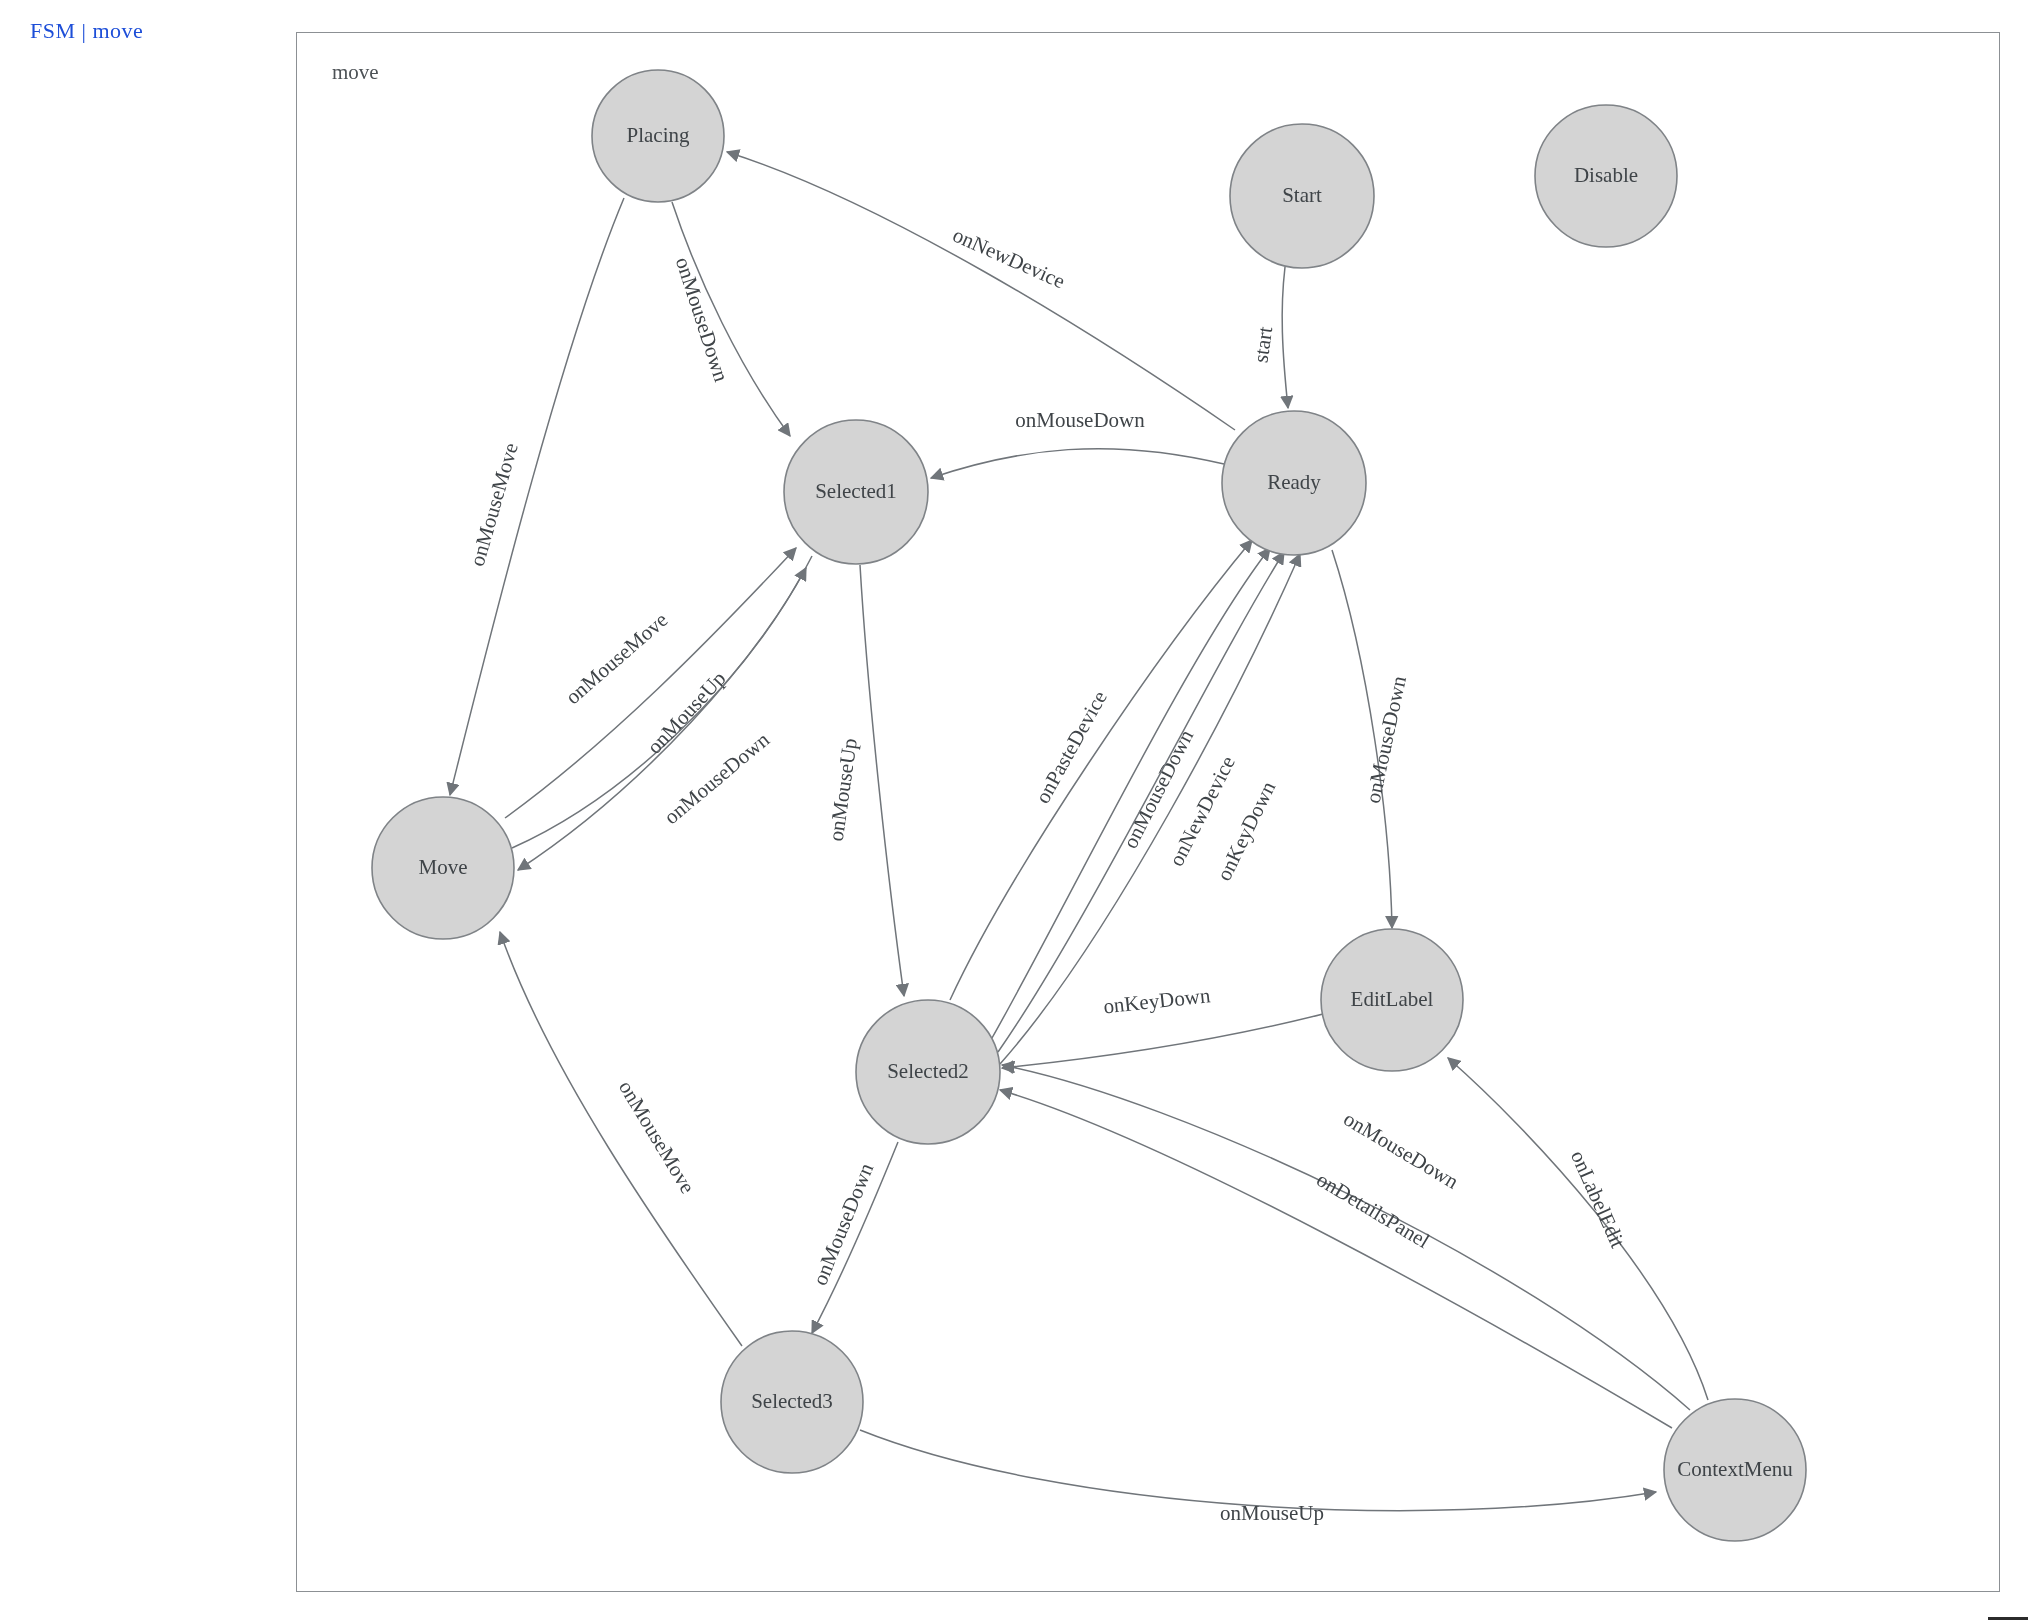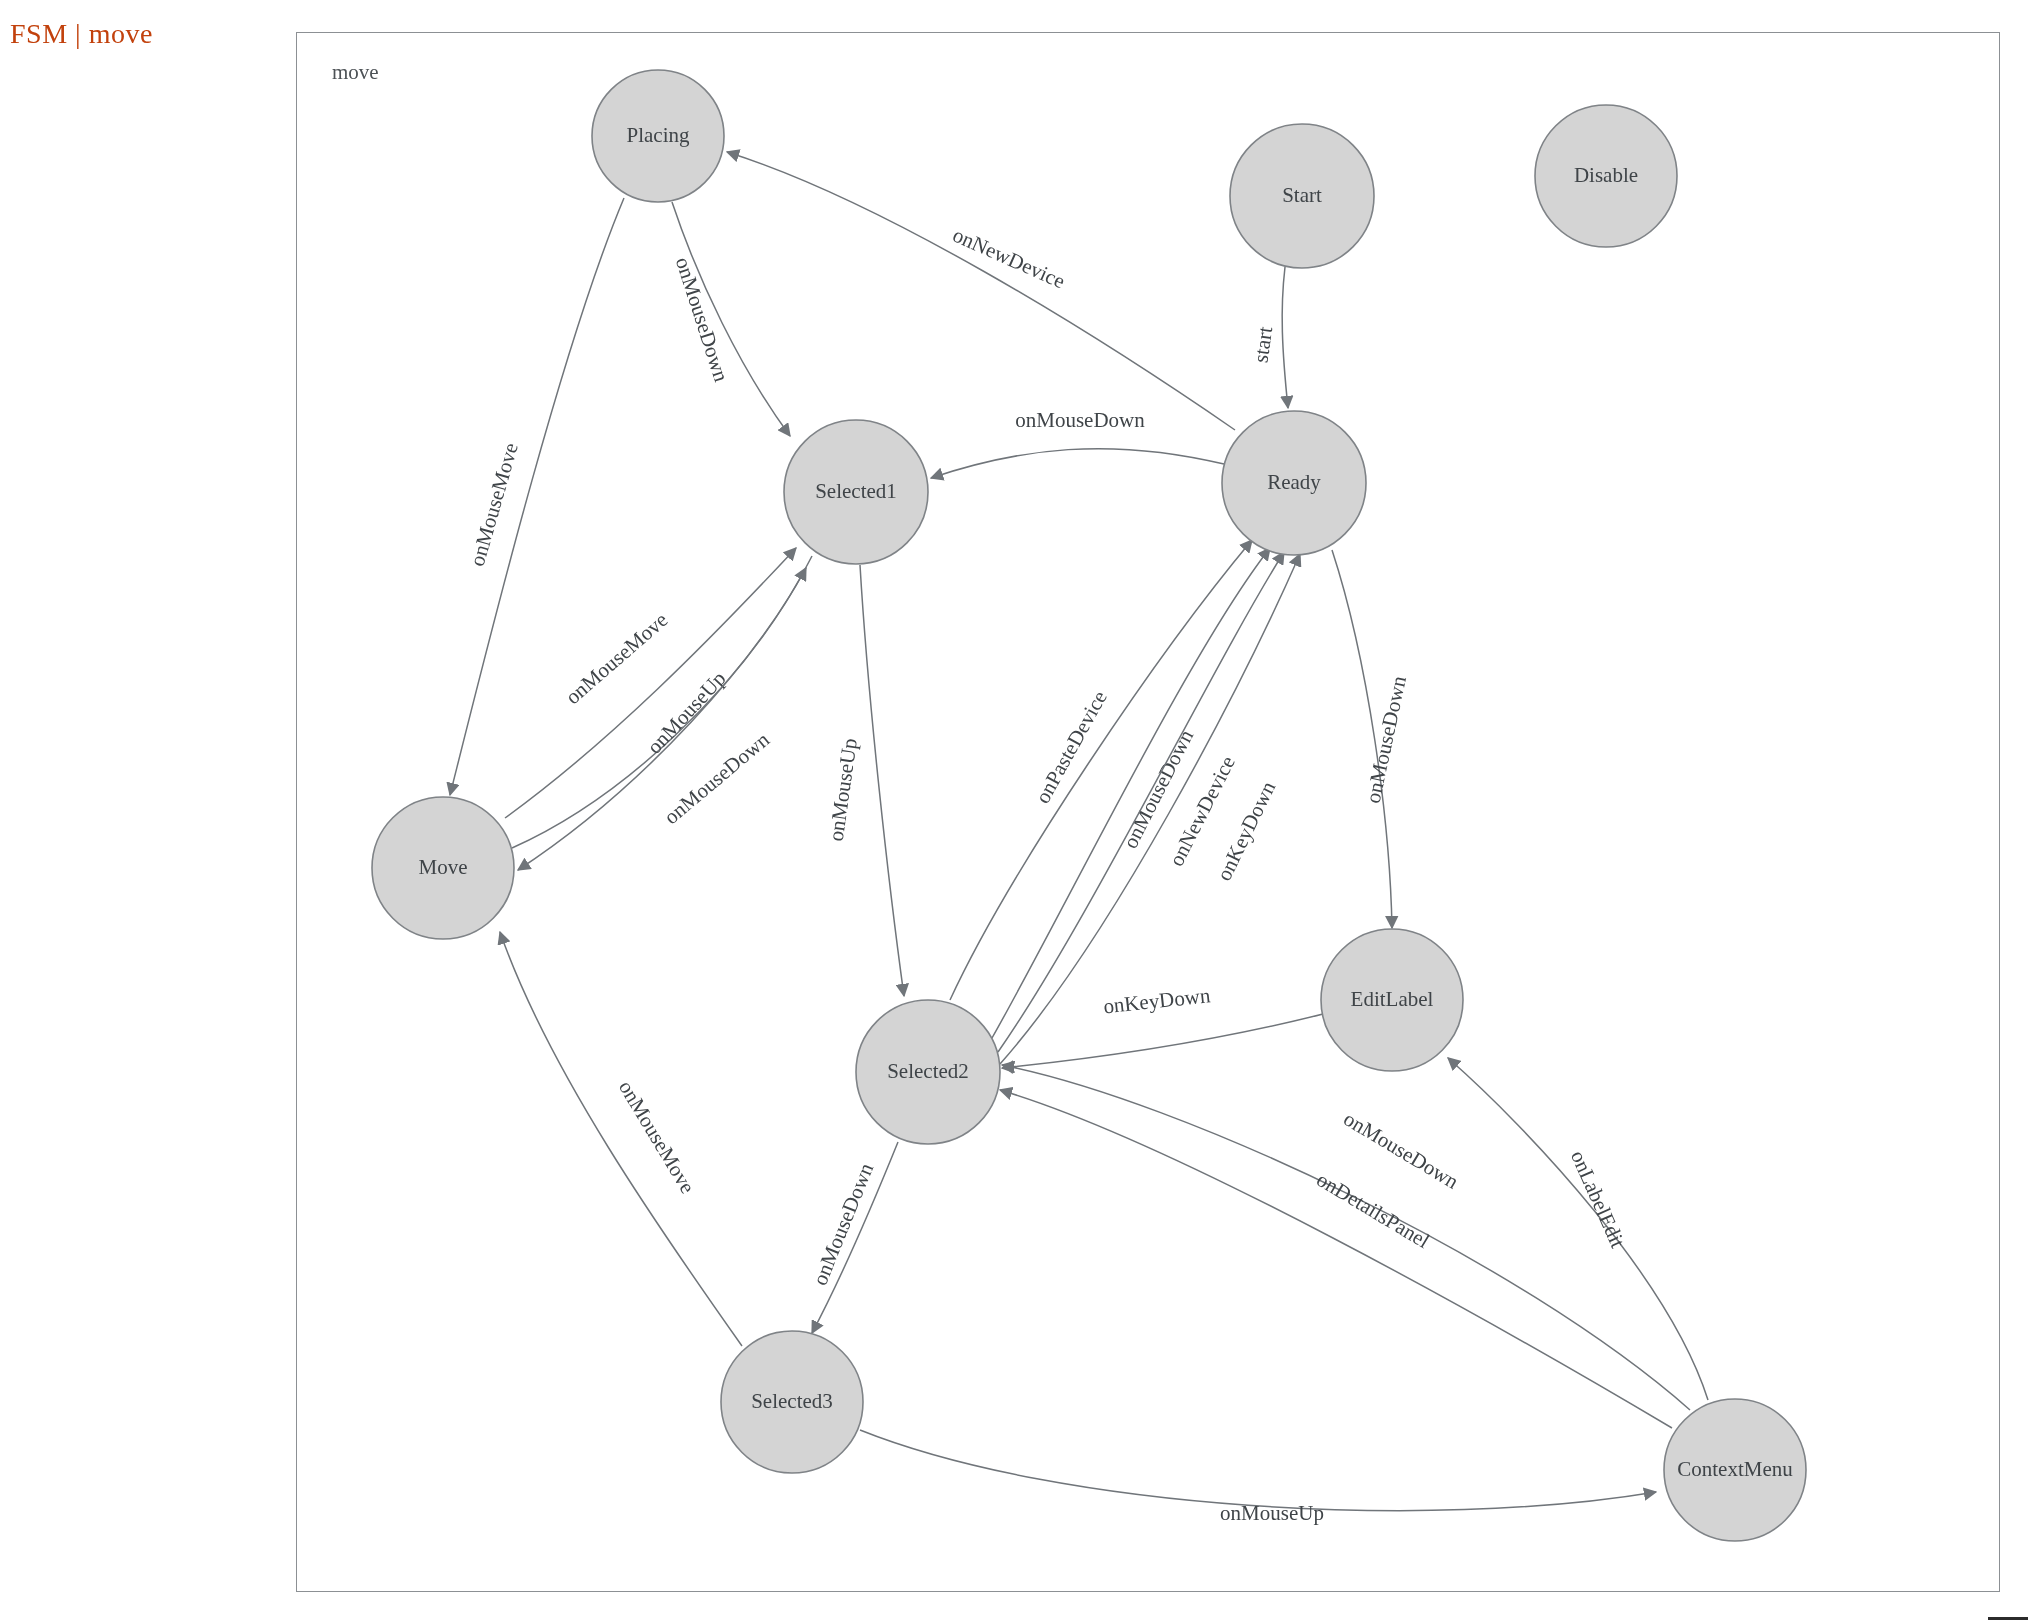--- a/index.html
+++ b/index.html
@@ -11,25 +11,25 @@
     overflow: hidden;
     font-family: "Liberation Serif", serif;
   }
   #page {
     position: relative;
     width: 2034px;
     height: 1624px;
   }
   #page-title {
     position: absolute;
-    left: 10px;
+    left: 30px;
     top: 18px;
     font-family: "Liberation Serif", serif;
-    font-size: 28px;
-    color: #c2410c;
+    font-size: 22px;
+    color: #1d4ed8;
     letter-spacing: 0.5px;
     white-space: nowrap;
   }
   #fsm-frame {
     position: absolute;
     left: 296px;
     top: 32px;
     width: 1704px;
     height: 1560px;
     border: 1.5px solid #8c9094;

